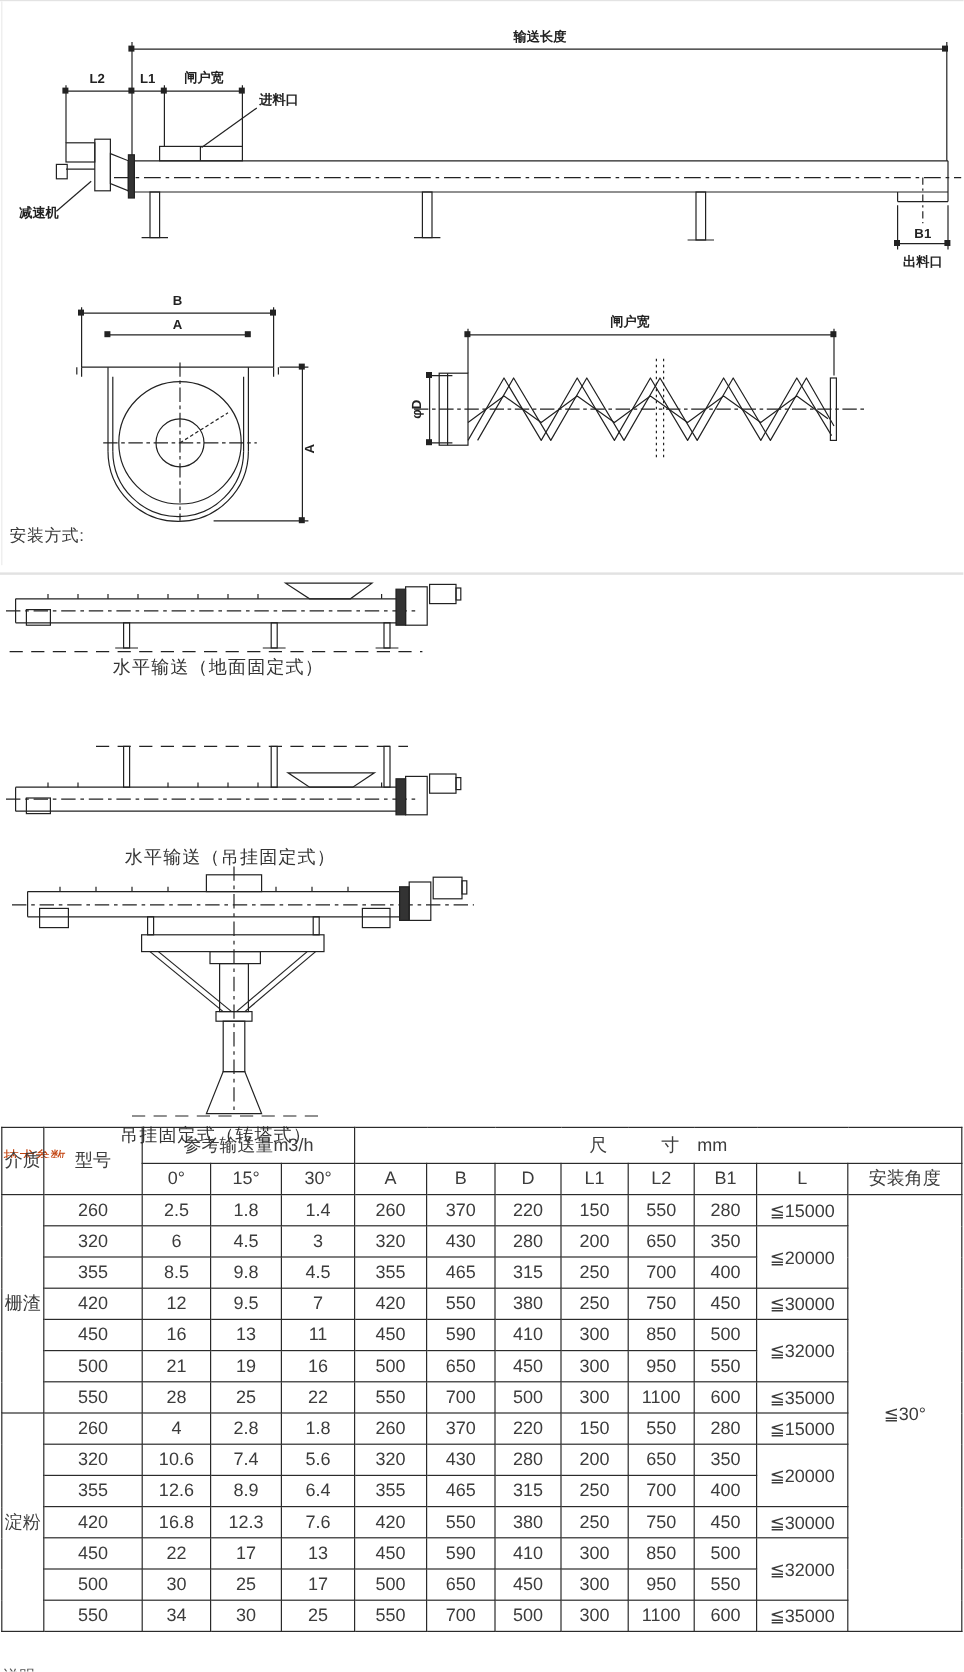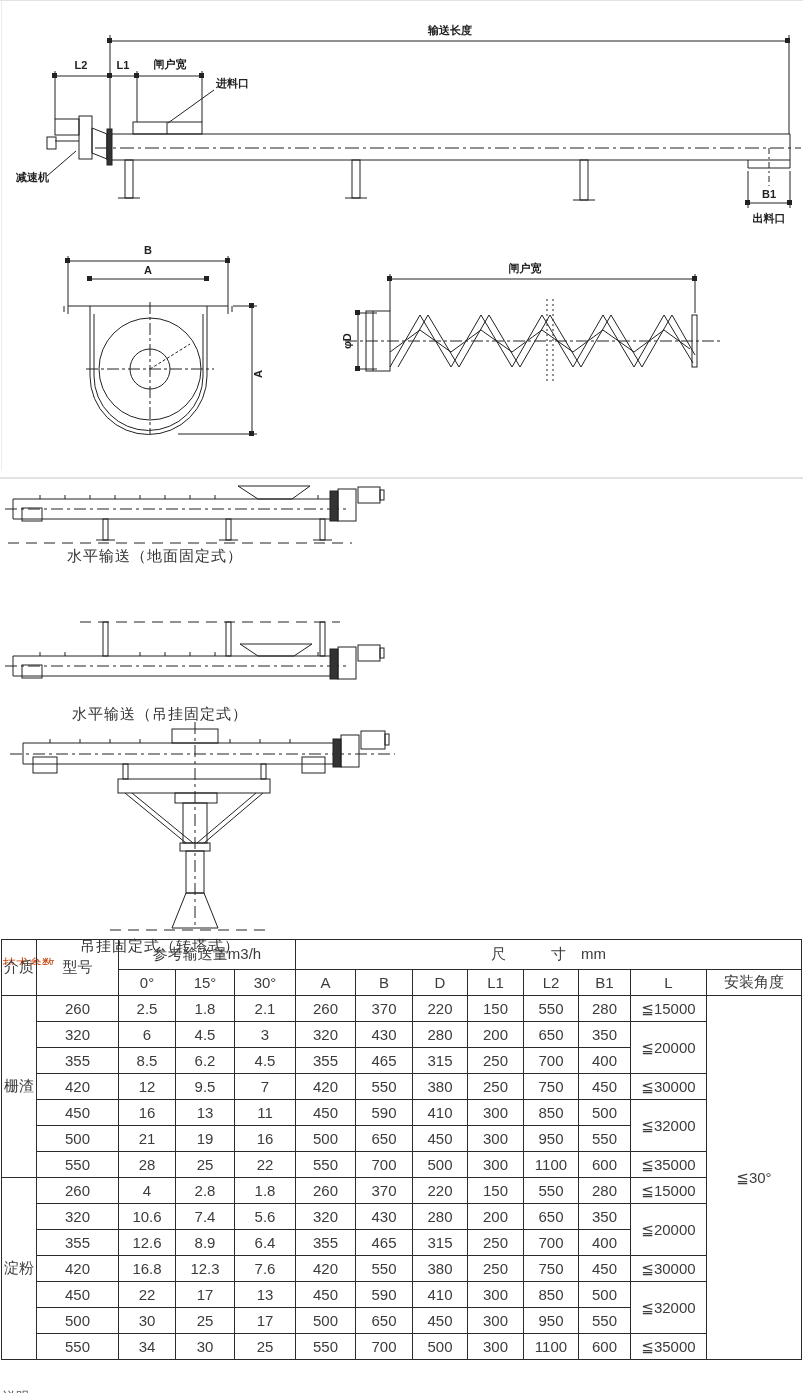--- a/index.html
+++ b/index.html
@@ -13,21 +13,21 @@
   .draw line,.draw polyline,.draw path,.draw rect,.draw circle,.draw polygon{
     stroke:#222;fill:none;stroke-width:1;
   }
   .draw .sq{fill:#222;stroke:none;}
   .draw .dark{fill:#333;stroke:#222;}
   .draw text{font-family:"Liberation Sans",sans-serif;font-size:11px;font-weight:bold;
     fill:#222;stroke:none;}
   .draw text.dim{font-weight:bold;}
   .install{position:absolute;left:8px;top:434px;width:790px;font-size:14px;line-height:22px;color:#3a3a3a;letter-spacing:.5px;}
   .divider{position:absolute;left:0;top:476px;width:803px;height:0;border-top:2px solid #e2e2e2;}
-  .caption{position:absolute;font-size:15px;color:#333;letter-spacing:1px;text-align:center;}
+  .caption{position:absolute;font-size:15px;color:#333;letter-spacing:1px;text-align:right;}
   .clip-top{position:absolute;left:3px;top:954px;width:200px;height:10px;overflow:hidden;font-size:13px;color:#c2410c;}
   .clip-bottom{position:absolute;left:3px;top:1387px;width:200px;height:6px;overflow:hidden;font-size:13px;color:#555;}
   table.spec{position:absolute;left:1px;top:938px;width:801px;border-collapse:collapse;table-layout:fixed;}
   table.spec th,table.spec td{
     border:1px solid #2b2b2b;text-align:center;vertical-align:middle;
     font-size:15px;font-weight:normal;color:#3c3c3c;padding:0;overflow:hidden;white-space:nowrap;
   }
   table.spec thead tr:first-child th{height:29px;}
   table.spec thead tr:last-child th{height:25px;}
   table.spec td{height:25px;}
@@ -157,20 +157,21 @@
   <polyline stroke-linejoin="round" points="55,118 85,66 116,118 146,66 177,118 207,66 238,118 268,66 299,118 329,66 358,114"></polyline>
   <polyline stroke-linejoin="round" points="63,118 93,66 124,118 154,66 185,118 215,66 246,118 276,66 307,118 337,66 360,106"></polyline>
   <polyline stroke-linejoin="round" stroke-width="0.8" points="55,103 85,81 116,103 146,81 177,103 207,81 238,103 268,81 299,103 329,81 355,100"></polyline>
   <rect x="357" y="66" width="5" height="52"></rect>
   <line x1="10" y1="92" x2="385" y2="92" stroke-dasharray="12 3 3 3"></line>
   <line x1="212" y1="50" x2="212" y2="135" stroke-dasharray="2 3"></line>
   <line x1="218" y1="50" x2="218" y2="135" stroke-dasharray="2 3"></line>
 </svg>
 
 <div class="install">
+  <div>安装方式:</div>
 </div>
 <div class="divider"></div>
 
 <svg class="draw" style="left:0;top:480px" width="410" height="66" viewBox="0 0 410 66">
   <line x1="13" y1="18" x2="330" y2="18" stroke-width="1.5"></line>
   <line x1="13" y1="38" x2="330" y2="38"></line>
   <line x1="13" y1="18" x2="13" y2="38"></line>
   <path d="M40,14v4 M65,14v4 M90,14v4 M115,14v4 M140,14v4 M165,14v4 M190,14v4 M215,14v4 M318,14v4"></path>
   <rect x="22" y="27" width="20" height="13"></rect>
   <line x1="5" y1="28" x2="348" y2="28" stroke-dasharray="12 4 3 4"></line>
@@ -276,21 +277,21 @@
       <th>L</th>
       <th>安装角度</th>
     </tr>
   </thead>
   <tbody>
       <tr>
         <td rowspan="7">栅渣</td>
         <td>260</td>
         <td>2.5</td>
         <td>1.8</td>
-        <td>2.1</td>
+        <td>1.4</td>
         <td>260</td>
         <td>370</td>
         <td>220</td>
         <td>150</td>
         <td>550</td>
         <td>280</td>
         <td>≦15000</td>
         <td rowspan="14">≦30°</td>
       </tr>
       <tr>
@@ -302,21 +303,21 @@
         <td>430</td>
         <td>280</td>
         <td>200</td>
         <td>650</td>
         <td>350</td>
         <td rowspan="2">≦20000</td>
       </tr>
       <tr>
         <td>355</td>
         <td>8.5</td>
-        <td>6.2</td>
+        <td>9.8</td>
         <td>4.5</td>
         <td>355</td>
         <td>465</td>
         <td>315</td>
         <td>250</td>
         <td>700</td>
         <td>400</td>
       </tr>
       <tr>
         <td>420</td>

